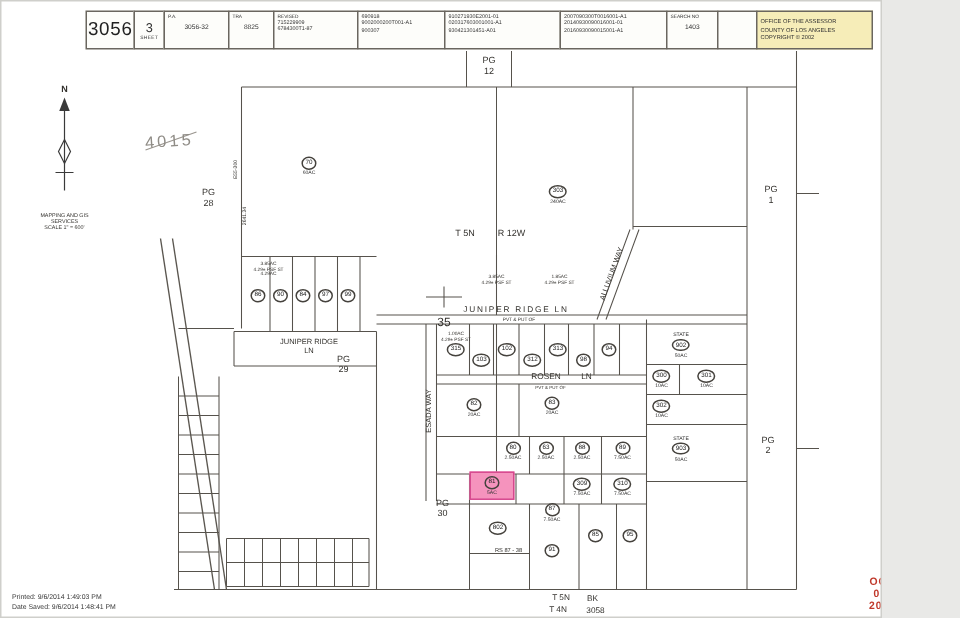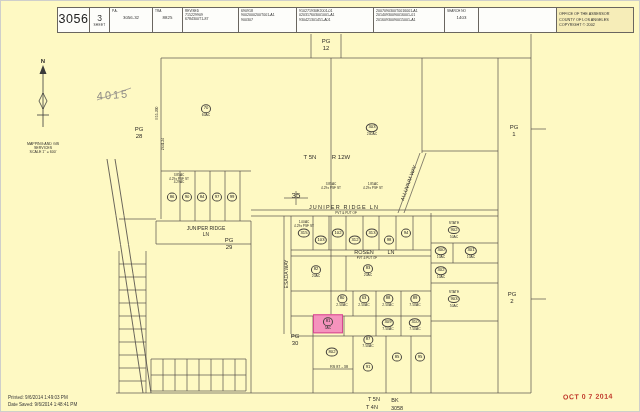--- a/index.html
+++ b/index.html
@@ -1,16 +1,16 @@
 <!DOCTYPE html>
 <html><head>
 <meta charset="utf-8">
 <style>
   html,body{margin:0;padding:0;background:#e9e9e7;}
-  .sheet{position:relative;width:640px;height:412px;background:#fef9c3;
+  .sheet{position:relative;width:588px;height:412px;background:#ffffff;
          font-family:"Liberation Sans",sans-serif;color:#2a2a28;overflow:hidden;
          border:1px solid #cfcfcb;box-sizing:border-box;}
   
   .header{position:absolute;left:57px;top:6px;right:5px;height:26px;display:flex;z-index:5;}
   .cell{border:1px solid #6a665f;margin-left:-1px;box-sizing:border-box;background:#fdfdfa;
         padding:1px 2px;overflow:hidden;font-size:3.6px;line-height:1.25;color:#333;}
   .cell.book{width:33px;display:flex;align-items:center;justify-content:center;
              font-size:12.5px;letter-spacing:0.5px;color:#222;}
   .cell.sheetno{width:21px;text-align:center;display:flex;flex-direction:column;justify-content:center;}
   .sheet-num{font-size:8.5px;}
@@ -147,21 +147,21 @@
       <div class="map-label" style="left: 513px; top: 130px; font-size: 6px; transform: translate(-50%, -50%);">PG
 1</div>
       <div class="map-label" style="left: 228px; top: 243px; font-size: 6px; transform: translate(-50%, -50%);">PG
 29</div>
       <div class="map-label" style="left: 511px; top: 297px; font-size: 6px; transform: translate(-50%, -50%);">PG
 2</div>
       <div class="map-label" style="left: 294px; top: 339px; font-size: 6px; transform: translate(-50%, -50%);">PG
 30</div>
       <div class="map-label" style="left: 309px; top: 156px; font-size: 6px; transform: translate(-50%, -50%);">T 5N</div>
       <div class="map-label" style="left: 340px; top: 156px; font-size: 6px; transform: translate(-50%, -50%);">R 12W</div>
-      <div class="map-label" style="left: 295px; top: 195px; font-size: 8px; transform: translate(-50%, -50%);">35</div>
+      <div class="map-label" style="left: 295px; top: 214px; font-size: 8px; transform: translate(-50%, -50%);">35</div>
       <div class="map-label" style="left: 343px; top: 206px; font-size: 5.5px; transform: translate(-50%, -50%); letter-spacing: 1.2px;">JUNIPER RIDGE LN</div>
       <div class="map-label" style="left: 345px; top: 213px; font-size: 3.2px; transform: translate(-50%, -50%);">PVT &amp; PUT OF</div>
       <div class="map-label" style="left: 205px; top: 231px; font-size: 5px; transform: translate(-50%, -50%);">JUNIPER RIDGE
 LN</div>
       <div class="map-label" style="left: 363px; top: 251px; font-size: 5.5px; transform: translate(-50%, -50%);">ROSEN</div>
       <div class="map-label" style="left: 390px; top: 251px; font-size: 5.5px; transform: translate(-50%, -50%);">LN</div>
       <div class="map-label" style="left: 366px; top: 258px; font-size: 3px; transform: translate(-50%, -50%);">PVT &amp; PUT OF</div>
       <div class="map-label" style="left: 286px; top: 273px; font-size: 5px; transform: translate(-50%, -50%) rotate(-90deg);">ESADA WAY</div>
       <div class="map-label" style="left: 408px; top: 182px; font-size: 5px; transform: translate(-50%, -50%) rotate(-70deg);">ALLUVIUM WAY</div>
       <div class="map-label" style="left: 373px; top: 398px; font-size: 5.5px; transform: translate(-50%, -50%);">T 5N</div>

